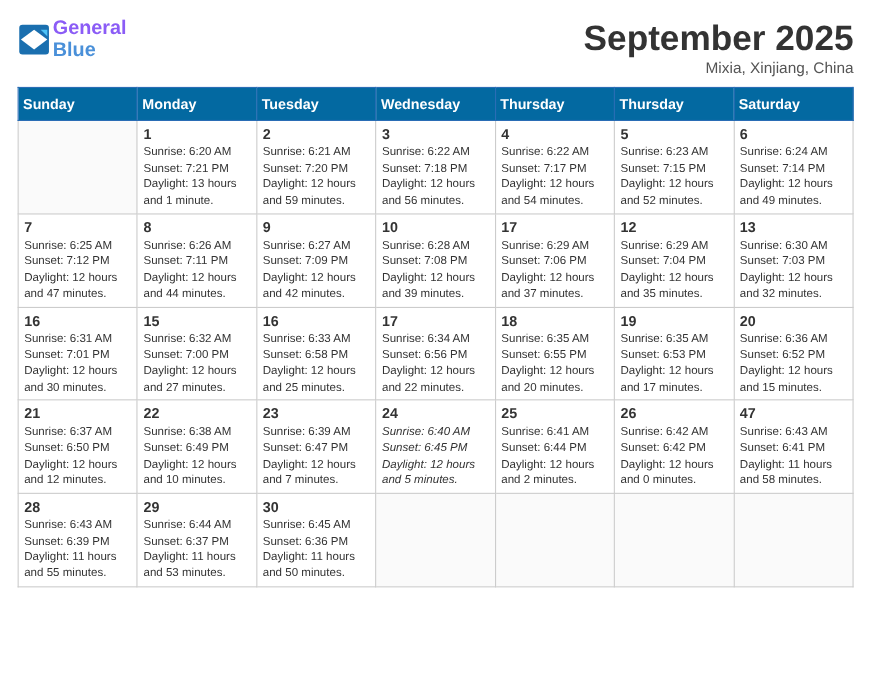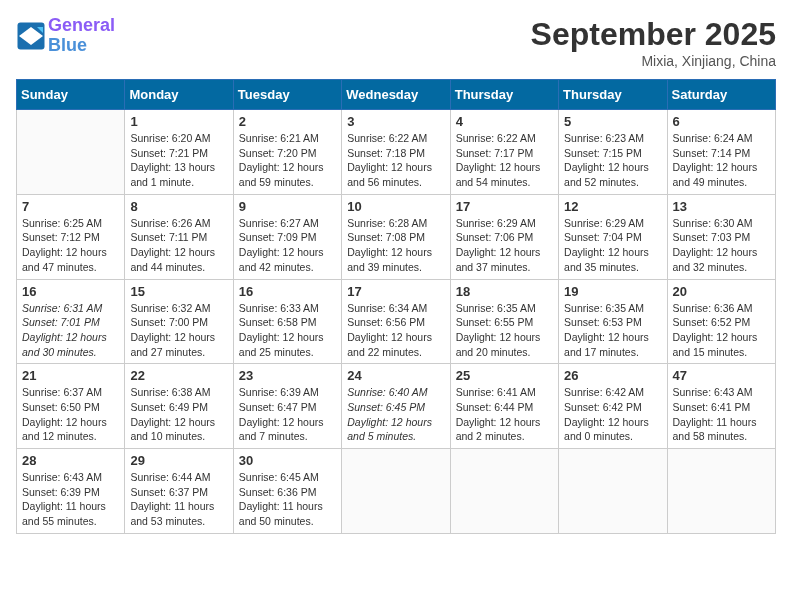--- a/index.html
+++ b/index.html
@@ -213,21 +213,21 @@
           <span class="day-num">13</span>
           <div class="day-info" style="white-space: pre-line;">Sunrise: 6:30 AM
 Sunset: 7:03 PM
 Daylight: 12 hours
 and 32 minutes.</div>
         </td>
       </tr>
       <tr>
         <td>
           <span class="day-num">16</span>
-          <div class="day-info" style="white-space: pre-line; font-style: italic;">Sunrise: 6:31 AM
+          <div class="day-info" style="white-space: pre-line;">Sunrise: 6:31 AM
 Sunset: 7:01 PM
 Daylight: 12 hours
 and 30 minutes.</div>
         </td>
         <td>
           <span class="day-num">15</span>
           <div class="day-info" style="white-space: pre-line;">Sunrise: 6:32 AM
 Sunset: 7:00 PM
 Daylight: 12 hours
 and 27 minutes.</div>

